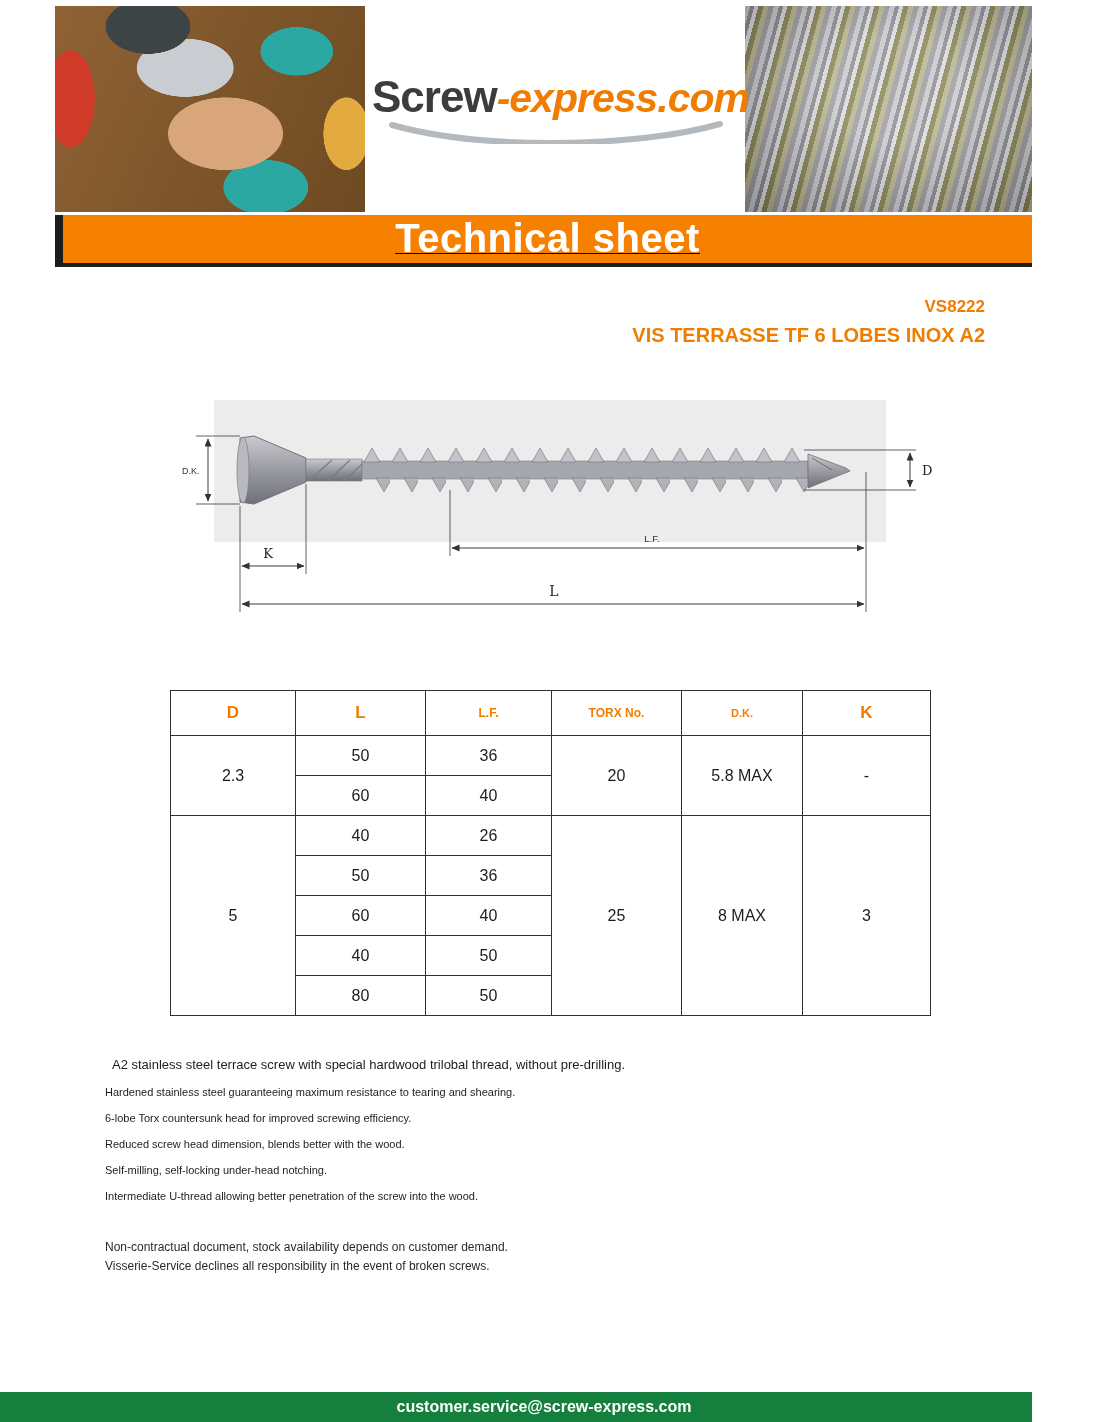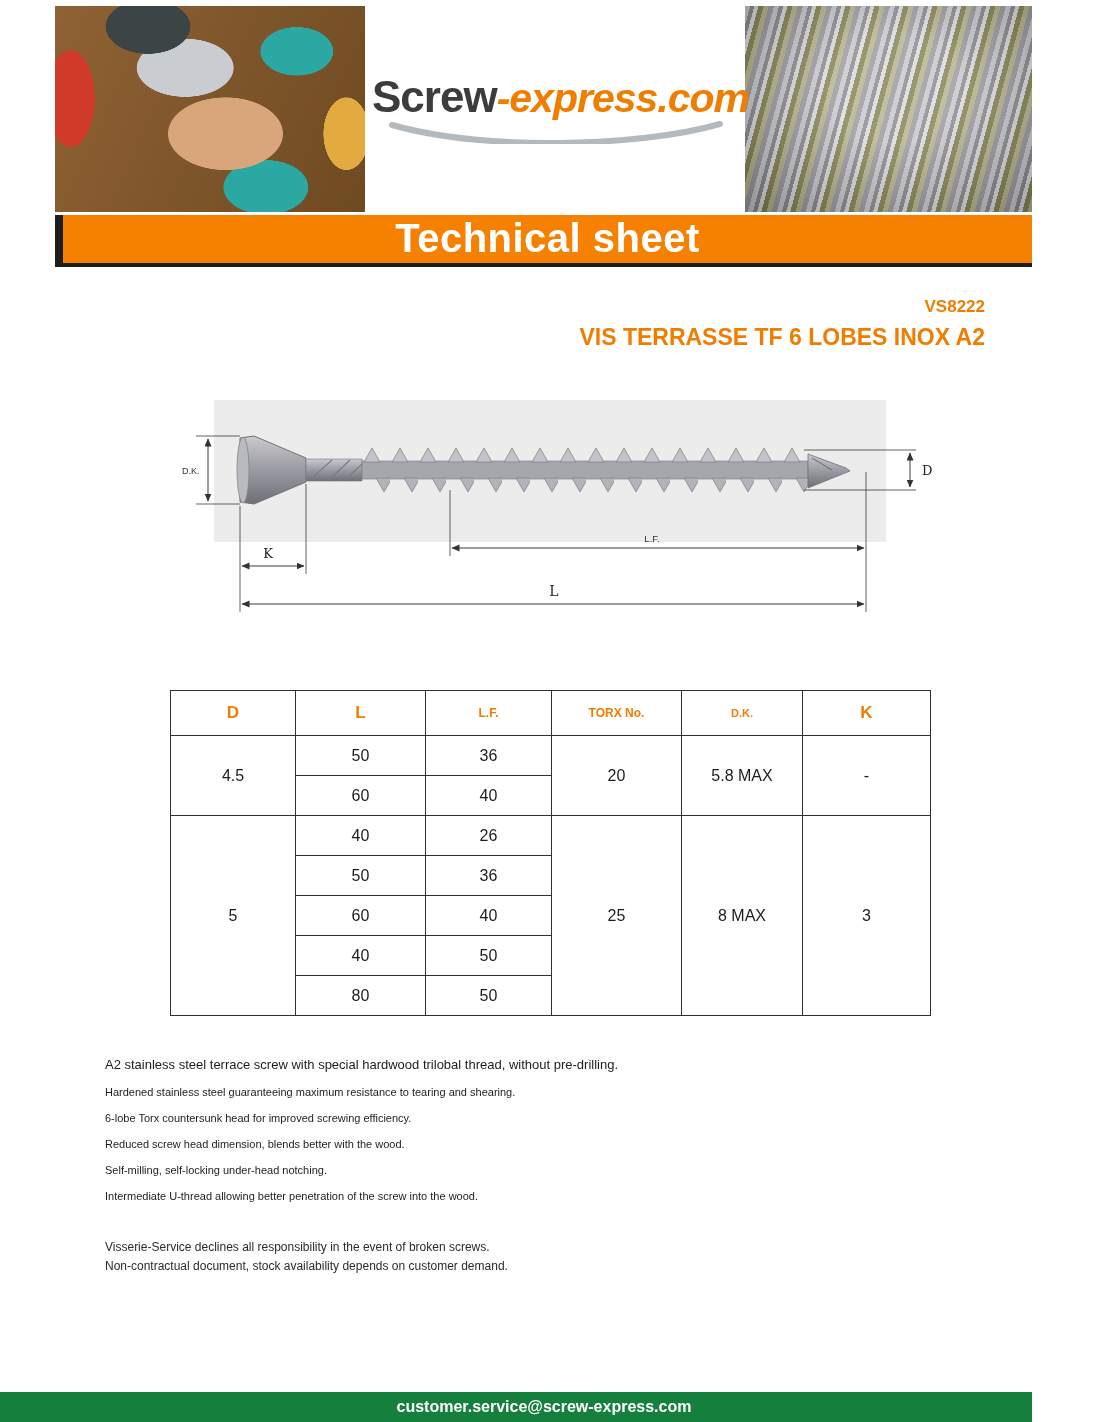--- a/index.html
+++ b/index.html
@@ -30,44 +30,45 @@
   .logo { position:absolute; left:372px; top:72px; width:368px; text-align:center; white-space:nowrap; }
   .logo-screw { font-size:44px; font-weight:bold; color:#3c3c3e; letter-spacing:-1px; }
   .logo-express { font-size:41px; font-weight:bold; font-style:italic; color:#f07d00; letter-spacing:-1px; }
   .swoosh { display:block; margin:-2px auto 0; }
 
   
   .banner {
     position:absolute; left:55px; right:0; top:215px; height:52px;
     background:#f68100; border-left:8px solid #1d1d1d; border-bottom:4px solid #1d1d1d;
     text-align:center;
+    text-decoration:underline;
   }
   .banner .banner-text { font-size:40px; font-weight:bold; color:#ffffff; line-height:46px; letter-spacing:0.5px; }
 
   
   .titles { position:absolute; left:0; top:297px; width:985px; text-align:right; }
   .code { font-size:17px; font-weight:bold; color:#f07d00; }
-  .name { font-size:23px; font-weight:bold; color:#f07d00; margin-top:7px; }
+  .name { font-size:20px; font-weight:bold; color:#f07d00; margin-top:7px; }
 
   
   .diagram { position:absolute; left:182px; top:398px; }
   .dim-label-sans { font-family:"Liberation Sans",sans-serif; fill:#333; }
   .dim-label-serif { font-family:"DejaVu Serif",serif; fill:#222; }
 
   
   table.dims { position:absolute; left:170px; top:690px; border-collapse:collapse; table-layout:fixed; }
   .dims th, .dims td { border:1.5px solid #2f2f2f; text-align:center; vertical-align:middle; background:#fff; }
   .dims th { height:45px; color:#f07d00; font-weight:bold; }
   .dims td { height:40px; font-size:16px; color:#1c1c1c; }
   .h-lg { font-size:17px; } .h-sm { font-size:12px; } .h-xs { font-size:11px; }
 
   
   .desc-block { position:absolute; left:105px; top:1056px; width:920px; color:#1d1d1f; }
   .desc { font-size:11px; line-height:17px; margin-bottom:9px; }
-  .desc.sm { font-size:13px; margin-bottom:11px; }
+  .desc.sm { font-size:13px; margin-bottom:11px;margin-left:7px; }
   .disclaimer-block { position:absolute; left:105px; top:1240px; width:700px; color:#2a2a2a; }
   .disc { font-size:12px; line-height:14px; margin-bottom:5px; }
 
   
   .footer { position:absolute; left:0; bottom:0; width:1100px; height:30px; background:#15803d; text-align:center; }
   .footer span { line-height:30px; margin-right:12px; font-weight:bold; font-size:16px; color:#ffffff; }
 </style>
 </head>
 <body>
 
@@ -164,21 +165,21 @@
         <th class="h-lg">D</th>
         <th class="h-lg">L</th>
         <th class="h-sm">L.F.</th>
         <th class="h-sm">TORX No.</th>
         <th class="h-xs">D.K.</th>
         <th class="h-lg">K</th>
       </tr>
     </thead>
     <tbody>
       <tr>
-        <td rowspan="2">4.5</td>
+        <td rowspan="2">2.3</td>
         <td>50</td>
         <td>36</td>
         <td rowspan="2">20</td>
         <td rowspan="2">5.8 MAX</td>
         <td rowspan="2">-</td>
       </tr>
       <tr>
         <td>60</td>
         <td>40</td>
       </tr>
@@ -212,21 +213,21 @@
   <div class="desc-block">
     <p class="desc sm">A2 stainless steel terrace screw with special hardwood trilobal thread, without pre-drilling.</p>
     <p class="desc">Hardened stainless steel guaranteeing maximum resistance to tearing and shearing.</p>
     <p class="desc">6-lobe Torx countersunk head for improved screwing efficiency.</p>
     <p class="desc">Reduced screw head dimension, blends better with the wood.</p>
     <p class="desc">Self-milling, self-locking under-head notching.</p>
     <p class="desc">Intermediate U-thread allowing better penetration of the screw into the wood.</p>
   </div>
 
   <div class="disclaimer-block">
+    <p class="disc">Non-contractual document, stock availability depends on customer demand.</p>
     <p class="disc">Visserie-Service declines all responsibility in the event of broken screws.</p>
-    <p class="disc">Non-contractual document, stock availability depends on customer demand.</p>
   </div>
 
   <div class="footer">
     <span>customer.service@screw-express.com</span>
   </div>
 
 </div>
 
 </body></html>

